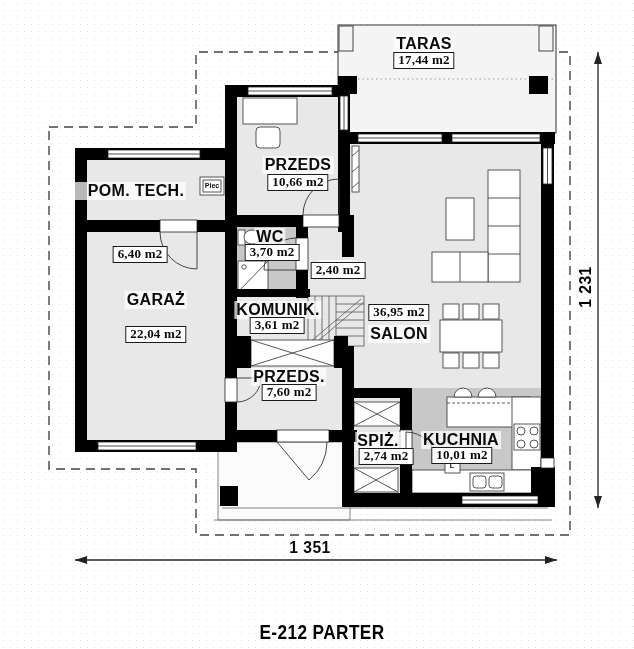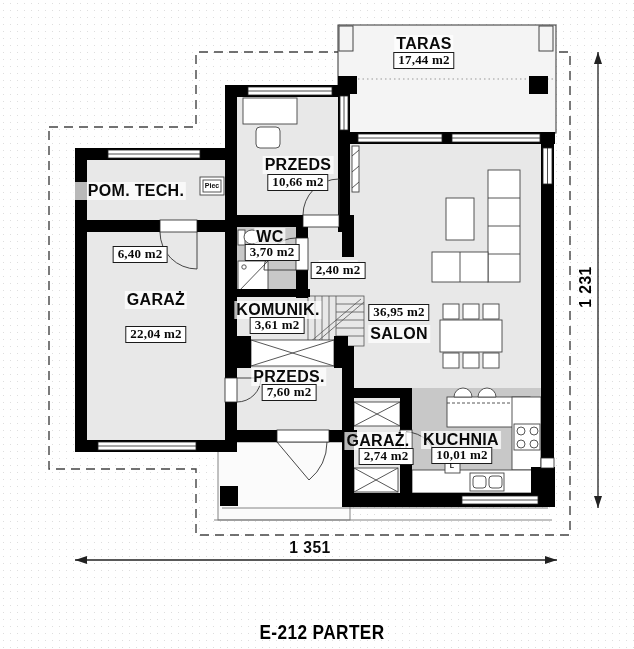--- a/index.html
+++ b/index.html
@@ -215,21 +215,21 @@
 
   <div class="lbl rname" style="left:156px; top:291px;">GARAŻ</div>
   <div class="lbl rarea" style="left:156px; top:326px;">22,04 m2</div>
 
   <div class="lbl rname" style="left:278px; top:301px;">KOMUNIK.</div>
   <div class="lbl rarea" style="left:277px; top:317px;">3,61 m2</div>
 
   <div class="lbl rname" style="left:289px; top:368px;">PRZEDS.</div>
   <div class="lbl rarea" style="left:289px; top:384px;">7,60 m2</div>
 
-  <div class="lbl rname" style="left:378px; top:432px;">GARAŻ.</div>
+  <div class="lbl rname" style="left:378px; top:432px;">SPIŻ.</div>
   <div class="lbl rarea" style="left:386px; top:448px;">2,74 m2</div>
 
   <div class="lbl rname" style="left:461px; top:431px;">KUCHNIA</div>
   <div class="lbl rarea" style="left:462px; top:447px;">10,01 m2</div>
 
   <div class="lbl tiny" style="left:212px; top:182px;">Piec</div>
   <div class="lbl tiny" style="left:452px; top:462px;">L</div>
 
   <div class="lbl dim" style="left:310px; top:538px;">1 351</div>
   <div class="dim-v" style="left:586px; top:287px;">1 231</div>

